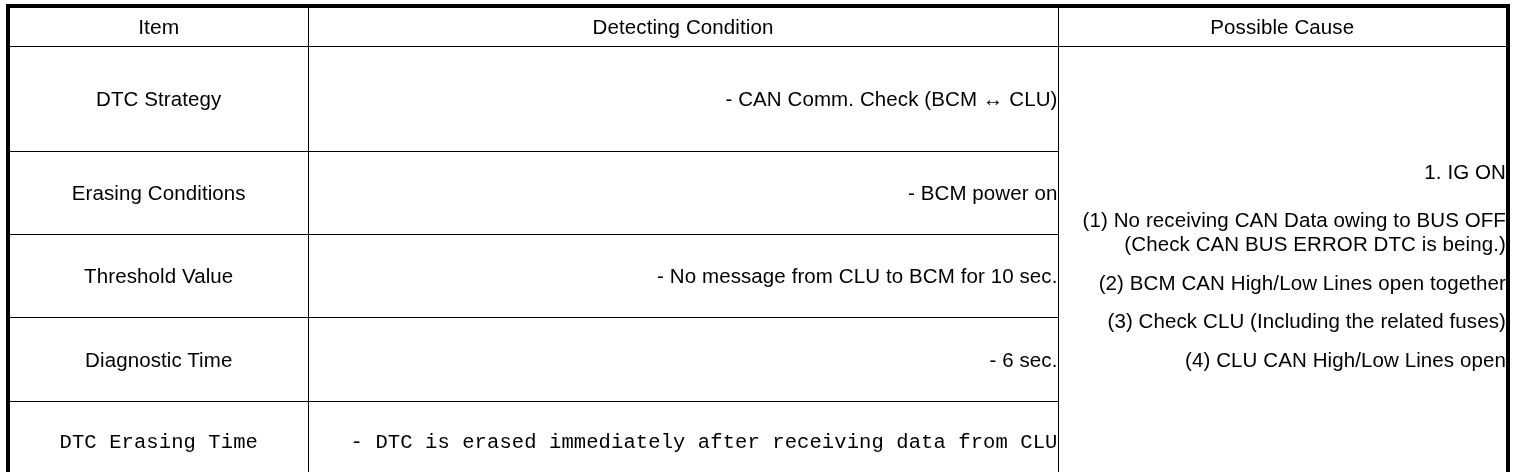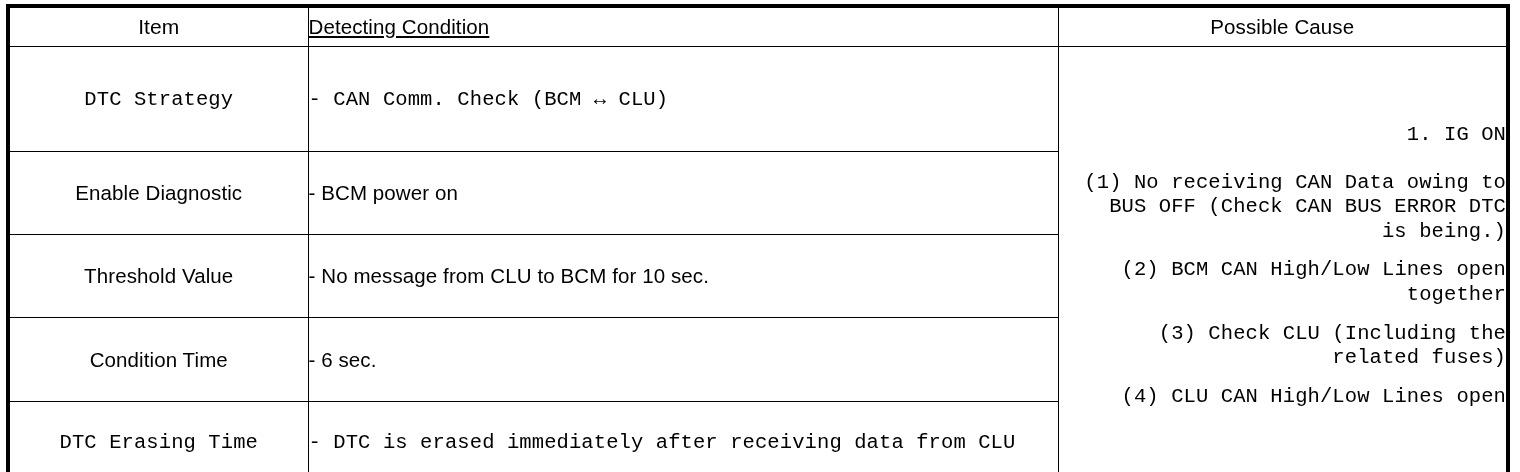--- a/index.html
+++ b/index.html
@@ -57,21 +57,21 @@
   
   .item-cell {
     text-align: center;
     font-size: 20.5px;
     letter-spacing: 0.1px;
     padding: 0 6px;
   }
 
   
   .cond-cell {
-    text-align: left;
+    text-align: right;
     font-size: 20.5px;
     letter-spacing: 0.1px;
     padding: 0 4px 0 12px;
     border-left: 3px solid #000000;
   }
 
   
   .cause-cell {
     vertical-align: top;
     text-align: right;
@@ -92,67 +92,67 @@
   }
   .cause-item {
     margin: 14px 0 0 0;
     padding-left: 34px;
     text-indent: -34px;
     line-height: 1.2;
     margin-left: 8px;
   }
   .cause-item.first { margin-top: 22px; }
 
-  .row-strategy  { height: 105px; font-family: Liberation Mono, monospace; }
+  .row-strategy  { height: 105px; }
   .row-enable    { height: 83px; }
   .row-threshold { height: 83px; }
   .row-diag      { height: 84px; }
   .row-erase     { height: 84px; font-family: Liberation Mono, monospace; }
 </style>
 </head>
 <body>
 
 <div class="sheet">
   <table class="dtc-table">
     <colgroup>
       <col class="col-item">
       <col class="col-cond">
       <col class="col-cause">
     </colgroup>
     <thead>
       <tr>
         <th class="hdr">Item</th>
-        <th class="hdr cond-cell" style="padding:0;text-decoration:underline;">Detecting Condition</th>
+        <th class="hdr cond-cell" style="text-align:center;padding:0;">Detecting Condition</th>
         <th class="hdr cause-cell" style="text-align:center;padding:0;vertical-align:middle;">Possible Cause</th>
       </tr>
     </thead>
     <tbody>
       <tr class="row-strategy">
         <td class="item-cell">DTC Strategy</td>
         <td class="cond-cell">- CAN Comm. Check (BCM ↔ CLU)</td>
         <td class="cause-cell" rowspan="5">
           <div class="cause-list">
             <div class="cause-top">1. IG ON</div>
             <div class="cause-item first">(1) No receiving CAN Data owing to BUS OFF (Check CAN BUS ERROR DTC is being.)</div>
             <div class="cause-item">(2) BCM CAN High/Low Lines open together</div>
             <div class="cause-item">(3) Check CLU (Including the related fuses)</div>
             <div class="cause-item">(4) CLU CAN High/Low Lines open</div>
           </div>
         </td>
       </tr>
       <tr class="row-enable">
-        <td class="item-cell">Enable Diagnostic</td>
+        <td class="item-cell">Erasing Conditions</td>
         <td class="cond-cell">- BCM power on</td>
       </tr>
       <tr class="row-threshold">
         <td class="item-cell">Threshold Value</td>
         <td class="cond-cell">- No message from CLU to BCM for 10 sec.</td>
       </tr>
       <tr class="row-diag">
-        <td class="item-cell">Condition Time</td>
+        <td class="item-cell">Diagnostic Time</td>
         <td class="cond-cell">- 6 sec.</td>
       </tr>
       <tr class="row-erase">
         <td class="item-cell">DTC Erasing Time</td>
         <td class="cond-cell">- DTC is erased immediately after receiving data from CLU</td>
       </tr>
     </tbody>
   </table>
 </div>
 

